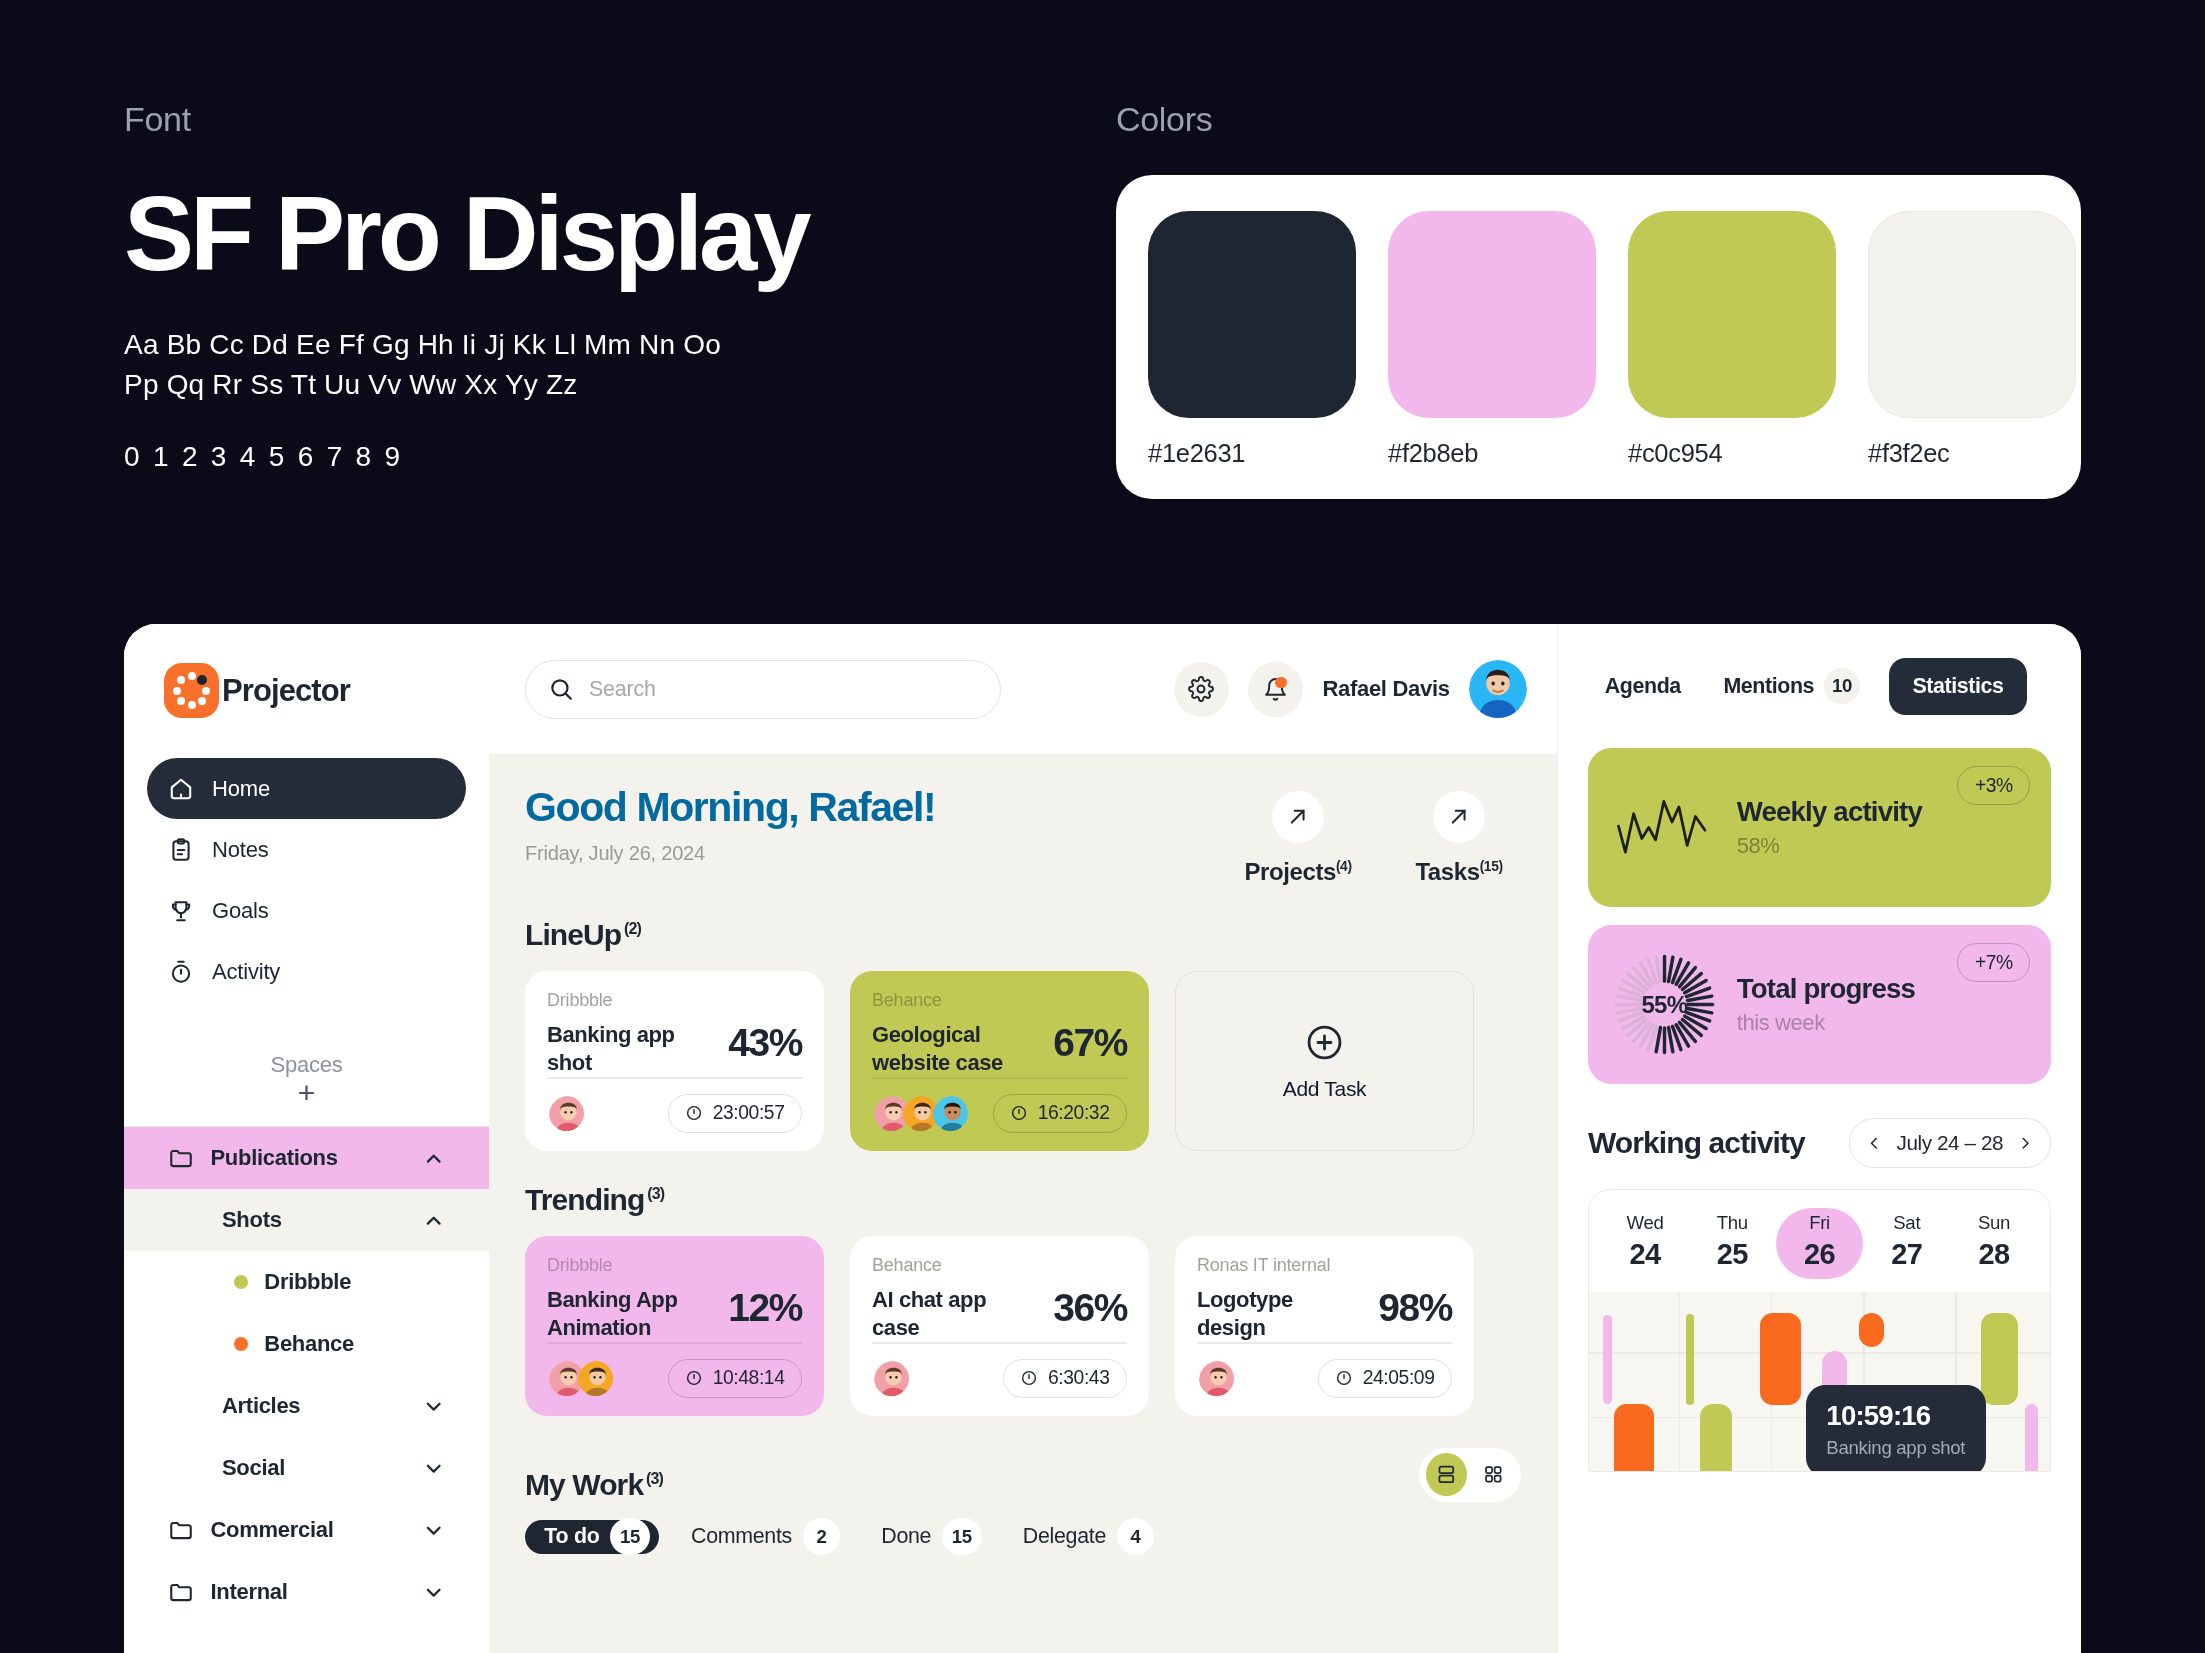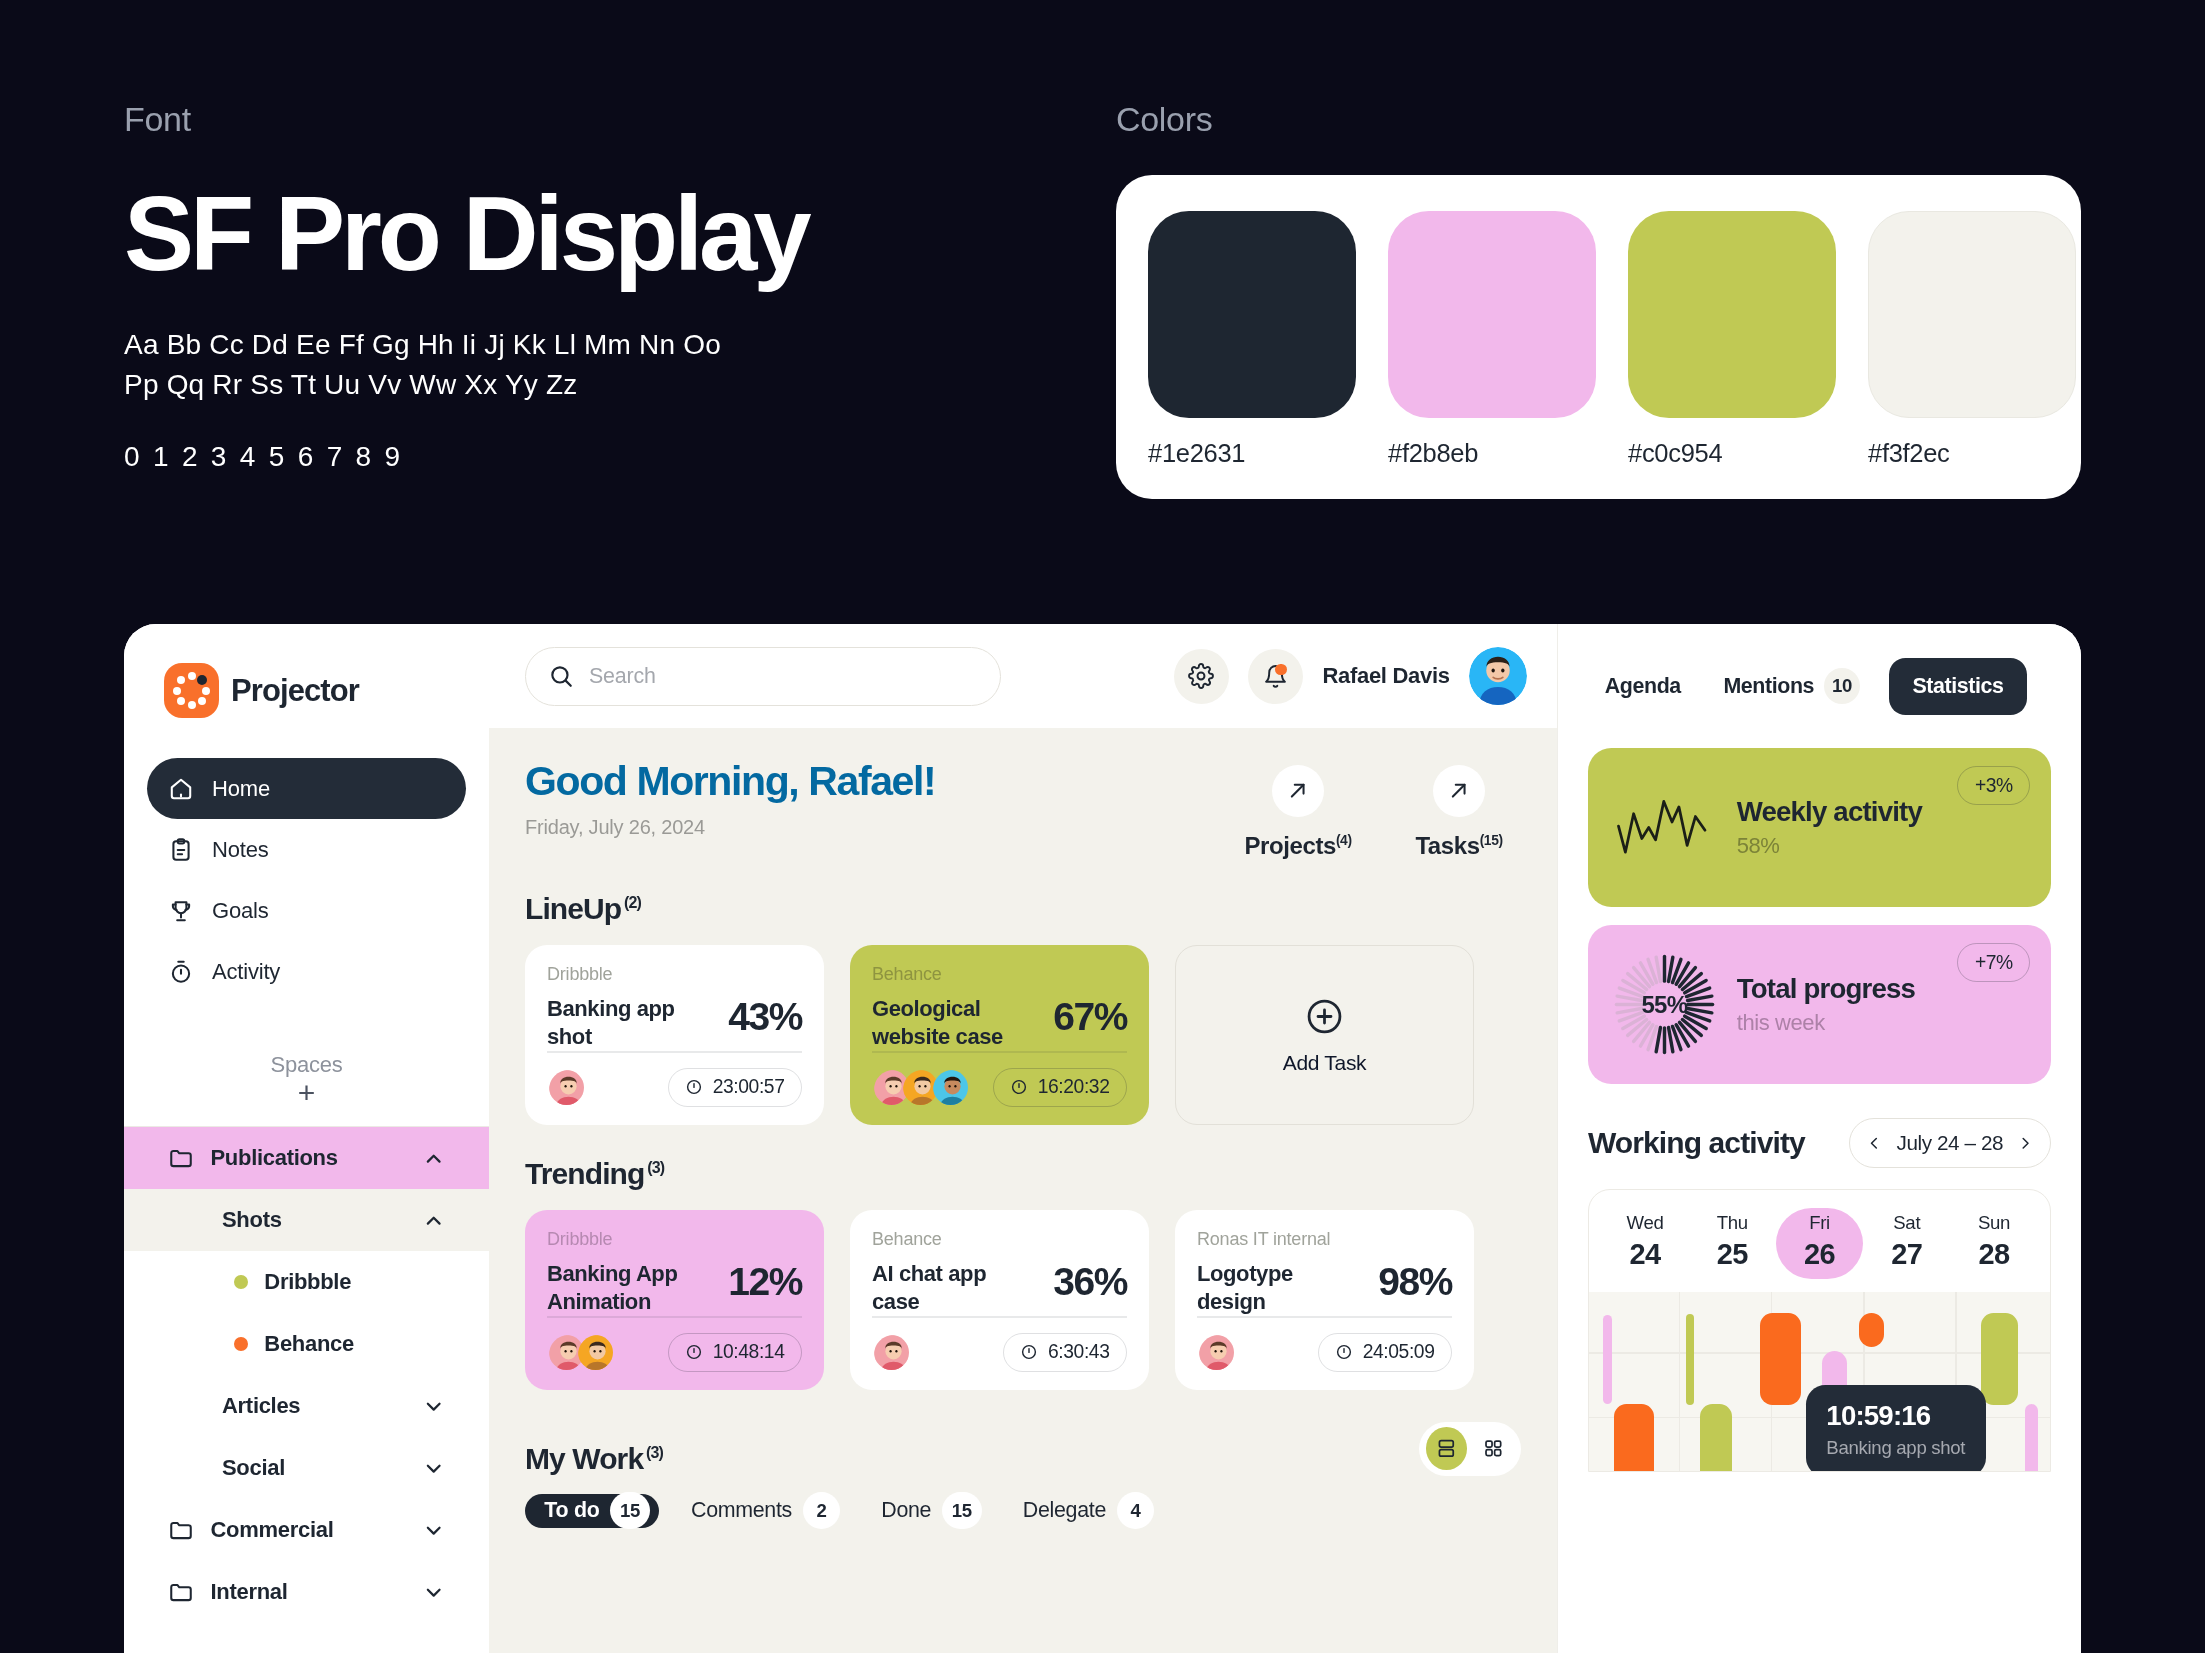--- a/index.html
+++ b/index.html
@@ -43,21 +43,21 @@
   }
 
   
   #app {
     position:absolute; left:124px; top:624px; width:1957px; height:1075px;
     background:#ffffff; border-radius:32px; overflow:hidden; display:flex;
   }
 
   
   #sidebar { width:365px; background:#ffffff; flex:none; position:relative; }
-  #brand { display:flex; align-items:center; gap:12px; padding:39px 0 0 40px; }
+  #brand { display:flex; align-items:center; gap:3px; padding:39px 0 0 40px; }
   #logo-mark {
     width:55px; height:55px; border-radius:18px; background:#f9702b;
     position:relative; flex:none;
   }
   #logo-mark i {
     position:absolute; width:8.3px; height:8.3px; border-radius:50%;
     background:#fff; display:block;
   }
   #brand-name { font-size:31px; font-weight:700; color:#1e2631; letter-spacing:-0.9px; }
 
@@ -88,21 +88,21 @@
   .space-row.pink { background:#f2b8eb; }
   .space-row.cream { background:#f3f2ec; }
   .space-row .sp-label { flex:1; }
   .folder-ico { width:26px; height:26px; margin-right:16.5px; flex:none; }
   .chev { width:23.4px; height:23.4px; flex:none; }
   .dot { width:13.8px; height:13.8px; border-radius:50%; margin-right:16.5px; flex:none; }
 
   
   #center { flex:1; display:flex; flex-direction:column; min-width:0; }
   #topbar {
-    height:104px; background:#ffffff; display:flex; align-items:center;
+    height:130px; background:#ffffff; display:flex; align-items:center;
     padding:0 30px 0 36px; gap:19.3px; flex:none;
   }
   #search-box {
     width:476px; height:59px; border:1.4px solid #e4e2db; border-radius:30px;
     display:flex; align-items:center; gap:15px; padding:0 22px;
   }
   #search-placeholder { font-size:21.4px; color:#a4a7ad; letter-spacing:-0.2px; }
   .icon-circle {
     width:55px; height:55px; border-radius:50%; background:#f3f2ec;
     display:flex; align-items:center; justify-content:center; flex:none; position:relative;

